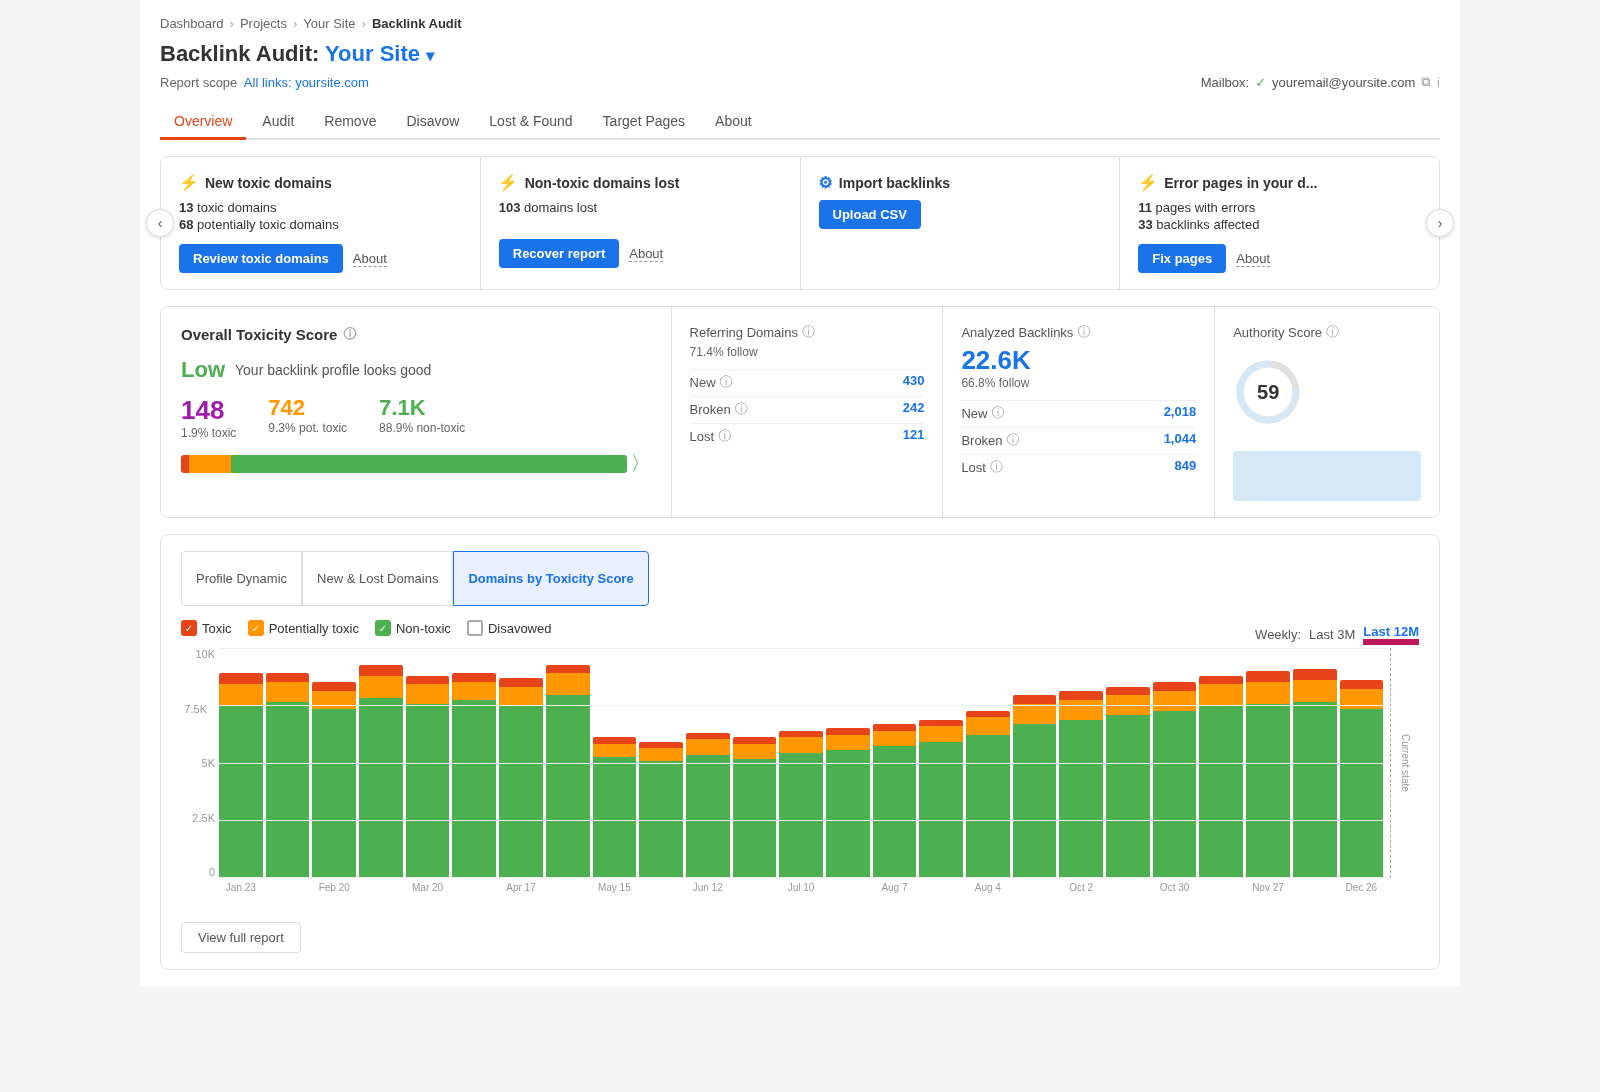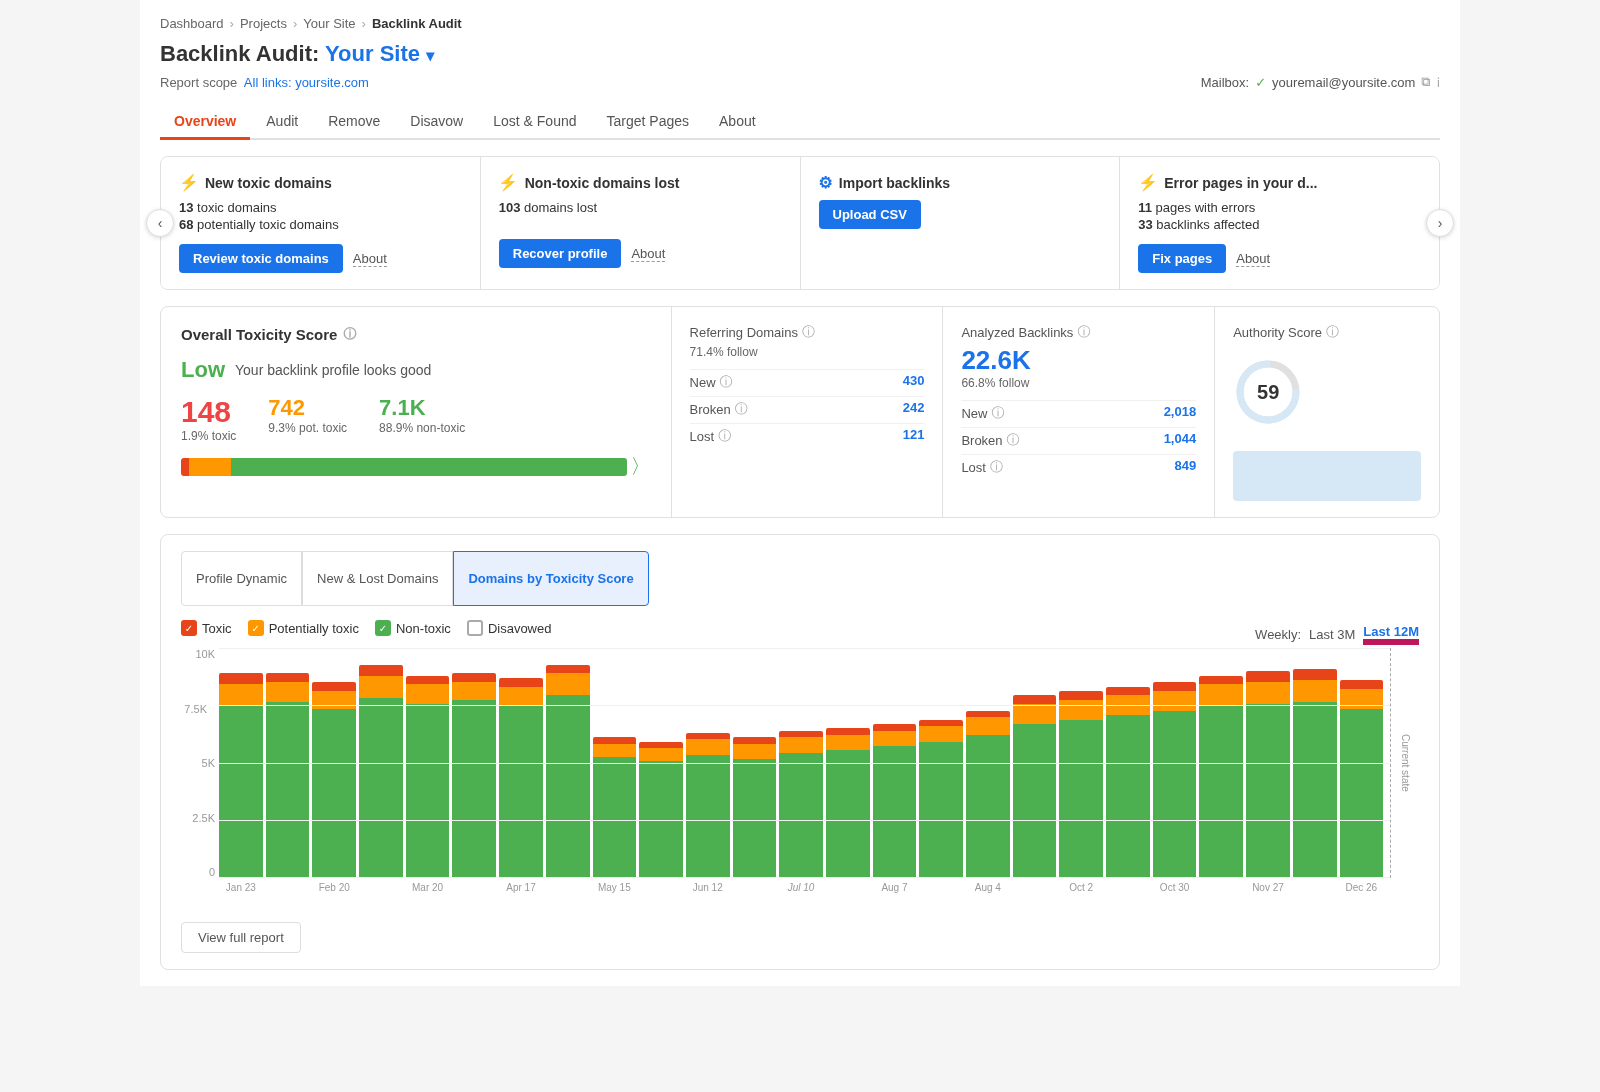--- a/index.html
+++ b/index.html
@@ -19,21 +19,21 @@
 
     
     .report-scope { font-size: 13px; color: #666; margin-bottom: 14px; display: flex; align-items: center; justify-content: space-between; }
     .report-scope .scope-link { color: #1a73e8; text-decoration: none; }
     .mailbox { display: flex; align-items: center; gap: 6px; color: #555; font-size: 13px; }
     .mailbox .check { color: #4caf50; }
 
     
     .nav-tabs { display: flex; border-bottom: 2px solid #e0e0e0; margin-bottom: 16px; gap: 2px; }
     .nav-tab { padding: 8px 14px; font-size: 14px; cursor: pointer; color: #555; border-bottom: 3px solid transparent; margin-bottom: -2px; text-decoration: none; }
-    .nav-tab.active { color: #e8441a; border-bottom: 3px solid #e8441a; font-weight: 700; }
+    .nav-tab.active { color: #e8441a; border-bottom: 3px solid #e8441a; font-weight: 400; }
 
     
     .cards-row { display: flex; gap: 0; margin-bottom: 16px; position: relative; overflow: hidden; border: 1px solid #e0e0e0; border-radius: 8px; }
     .card { flex: 1; padding: 16px 18px; border-right: 1px solid #e0e0e0; background: #fff; min-width: 0; }
     .card:last-child { border-right: none; }
     .card-header { display: flex; align-items: center; gap: 6px; margin-bottom: 8px; font-weight: 700; font-size: 14px; }
     .card-icon-red { color: #e8441a; font-size: 16px; }
     .card-icon-blue { color: #1a73e8; font-size: 16px; }
     .card-stat { font-size: 13px; margin-bottom: 2px; }
     .card-stat strong { font-weight: 700; }
@@ -50,21 +50,21 @@
     
     .toxicity-section { display: flex; border: 1px solid #e0e0e0; border-radius: 8px; margin-bottom: 16px; overflow: hidden; }
     .toxicity-main { flex: 2; padding: 18px 20px; border-right: 1px solid #e0e0e0; }
     .toxicity-title { font-size: 15px; font-weight: 700; margin-bottom: 14px; display: flex; align-items: center; gap: 6px; }
     .info-icon { color: #aaa; font-size: 13px; cursor: pointer; }
     .toxicity-level { display: flex; align-items: center; gap: 10px; margin-bottom: 12px; }
     .toxicity-low { color: #4caf50; font-size: 22px; font-weight: 900; }
     .toxicity-desc { color: #555; font-size: 14px; }
     .toxicity-numbers { display: flex; gap: 32px; margin-bottom: 10px; }
     .tox-num { display: flex; flex-direction: column; }
-    .tox-val-red { color: #ef4444; font-size: 30px; font-weight: 700; }
+    .tox-val-red { color: #a21caf; font-size: 26px; font-weight: 700; }
     .tox-val-orange { color: #ff9800; font-size: 22px; font-weight: 700; }
     .tox-val-green { color: #4caf50; font-size: 22px; font-weight: 700; }
     .tox-label { font-size: 12px; color: #666; }
     .tox-bar { display: flex; height: 18px; border-radius: 3px; overflow: hidden; width: 100%; max-width: 580px; }
     .tox-bar-red { background: #e8441a; width: 1.9%; }
     .tox-bar-orange { background: #ff9800; width: 9.3%; }
     .tox-bar-green { background: #4caf50; flex: 1; }
     .tox-bar-curl { color: #4caf50; font-size: 20px; display: flex; align-items: center; margin-left: 4px; }
 
     
@@ -173,21 +173,21 @@
       </div>
 
       <div class="card">
         <div class="card-header">
           <span class="card-icon-red">⚡</span>
           <span>Non-toxic domains lost</span>
         </div>
         <div class="card-stat"><strong>103</strong> domains lost</div>
         <div style="margin-bottom:24px;"></div>
         <div class="card-actions">
-          <button class="btn-blue">Recover profile</button>
+          <button class="btn-blue">Recover report</button>
           <span class="about-link">About</span>
         </div>
       </div>
 
       <div class="card">
         <div class="card-header">
           <span class="card-icon-blue">⚙</span>
           <span>Import backlinks</span>
         </div>
         <div class="card-actions">
@@ -506,21 +506,21 @@
             <div style="flex: 1 1 0%; text-align: center; font-size: 10px; color: rgb(153, 153, 153);">Feb 20</div>
             <div style="flex: 1 1 0%; text-align: center; font-size: 10px; color: rgb(153, 153, 153);"></div>
             <div style="flex: 1 1 0%; text-align: center; font-size: 10px; color: rgb(153, 153, 153);">Mar 20</div>
             <div style="flex: 1 1 0%; text-align: center; font-size: 10px; color: rgb(153, 153, 153);"></div>
             <div style="flex: 1 1 0%; text-align: center; font-size: 10px; color: rgb(153, 153, 153);">Apr 17</div>
             <div style="flex: 1 1 0%; text-align: center; font-size: 10px; color: rgb(153, 153, 153);"></div>
             <div style="flex: 1 1 0%; text-align: center; font-size: 10px; color: rgb(153, 153, 153);">May 15</div>
             <div style="flex: 1 1 0%; text-align: center; font-size: 10px; color: rgb(153, 153, 153);"></div>
             <div style="flex: 1 1 0%; text-align: center; font-size: 10px; color: rgb(153, 153, 153);">Jun 12</div>
             <div style="flex: 1 1 0%; text-align: center; font-size: 10px; color: rgb(153, 153, 153);"></div>
-            <div style="flex: 1 1 0%; text-align: center; font-size: 10px; color: rgb(153, 153, 153); font-style: italic;">Jul 10</div>
+            <div style="flex: 1 1 0%; text-align: center; font-size: 10px; color: rgb(153, 153, 153);">Jul 10</div>
             <div style="flex: 1 1 0%; text-align: center; font-size: 10px; color: rgb(153, 153, 153);"></div>
             <div style="flex: 1 1 0%; text-align: center; font-size: 10px; color: rgb(153, 153, 153);">Aug 7</div>
             <div style="flex: 1 1 0%; text-align: center; font-size: 10px; color: rgb(153, 153, 153);"></div>
             <div style="flex: 1 1 0%; text-align: center; font-size: 10px; color: rgb(153, 153, 153);">Aug 4</div>
             <div style="flex: 1 1 0%; text-align: center; font-size: 10px; color: rgb(153, 153, 153);"></div>
             <div style="flex: 1 1 0%; text-align: center; font-size: 10px; color: rgb(153, 153, 153);">Oct 2</div>
             <div style="flex: 1 1 0%; text-align: center; font-size: 10px; color: rgb(153, 153, 153);"></div>
             <div style="flex: 1 1 0%; text-align: center; font-size: 10px; color: rgb(153, 153, 153);">Oct 30</div>
             <div style="flex: 1 1 0%; text-align: center; font-size: 10px; color: rgb(153, 153, 153);"></div>
             <div style="flex: 1 1 0%; text-align: center; font-size: 10px; color: rgb(153, 153, 153);">Nov 27</div>

